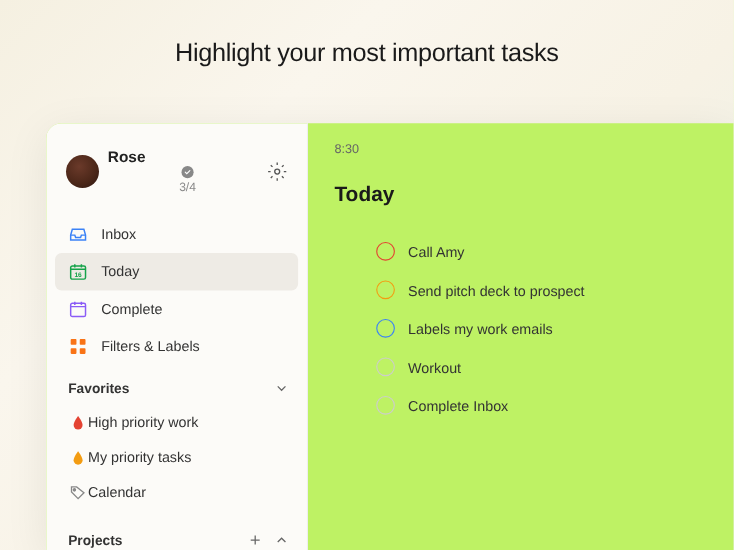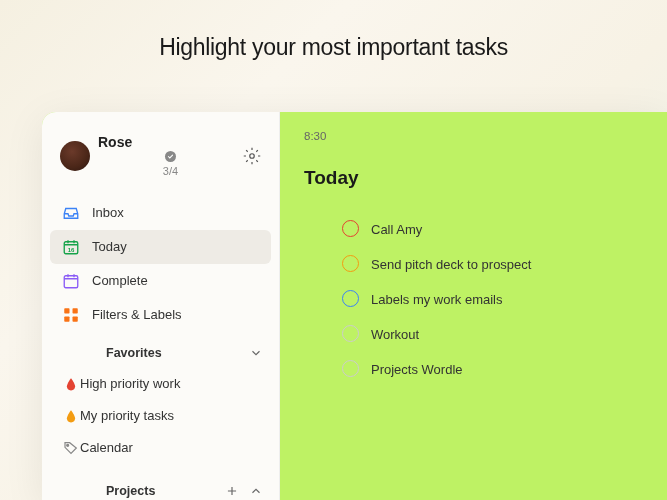--- a/index.html
+++ b/index.html
@@ -68,21 +68,20 @@
     cursor: pointer;
     gap: 12px;
   }
   .nav-item.active { background: #eeebe5; }
   .nav-icon { width: 18px; height: 18px; flex-shrink: 0; display: flex; align-items: center; justify-content: center; }
   .section-hdr {
     display: flex; align-items: center; justify-content: space-between;
     padding: 10px 16px 6px 20px;
     font-size: 12.5px; font-weight: 600; color: #333;
     cursor: pointer;
-    margin-left: 44px;
   }
   .section-hdr .actions { display: flex; gap: 10px; align-items: center; color: #666; }
   .fav-list { padding: 2px 8px; }
   .fav-item {
     display: flex; align-items: center;
     padding: 7px 12px;
     font-size: 13px; color: #333;
     border-radius: 6px; cursor: pointer; 
   }
   .tag-icon { color: #888; }
@@ -244,17 +243,17 @@
         <div class="task-item">
           <span class="task-circle p3"></span>
           <span class="task-label">Labels my work emails</span>
         </div>
         <div class="task-item">
           <span class="task-circle "></span>
           <span class="task-label">Workout</span>
         </div>
         <div class="task-item">
           <span class="task-circle "></span>
-          <span class="task-label">Projects Wordle</span>
+          <span class="task-label">Complete Inbox</span>
         </div>
       </div>
   </main>
 </div>
 
 </body></html>

